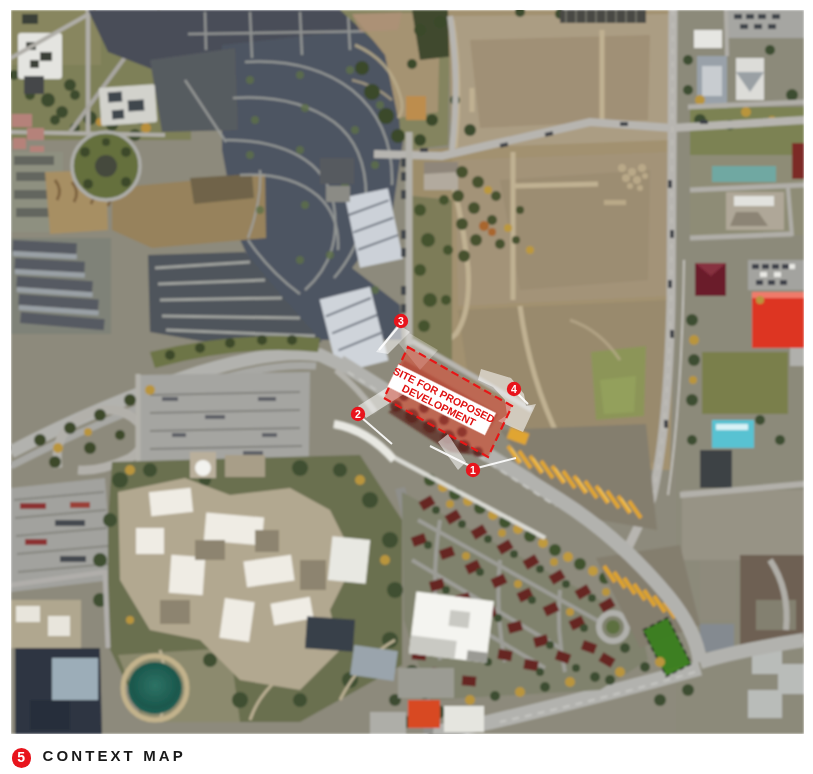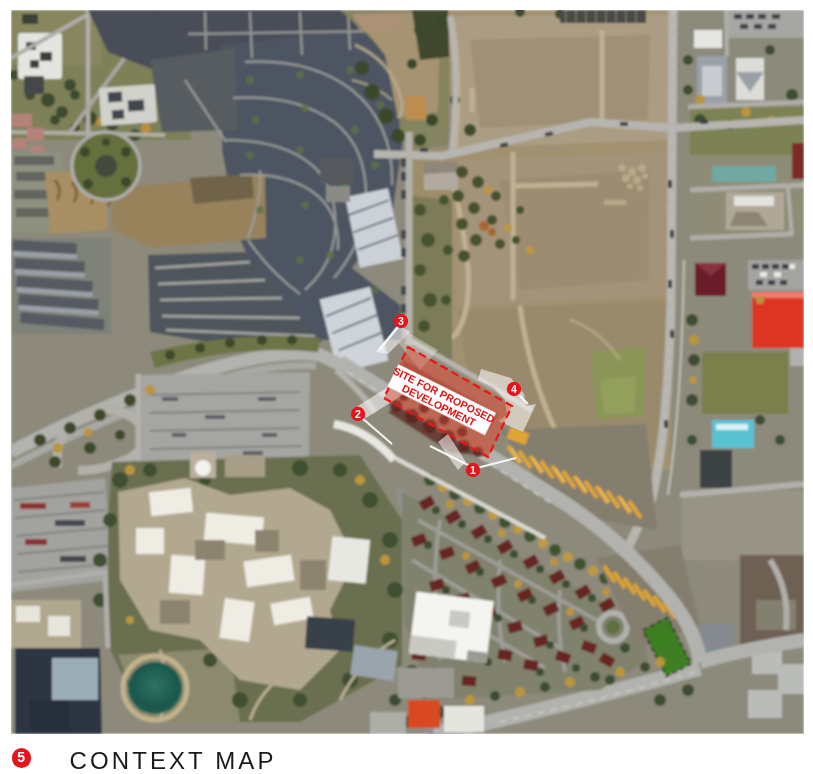--- a/index.html
+++ b/index.html
@@ -1,20 +1,20 @@
 <!DOCTYPE html>
 <html><head>
 <meta charset="utf-8">
 <style>
 html,body{margin:0;padding:0;background:#ffffff;}
 body{width:813px;height:774px;position:relative;font-family:"Liberation Sans",sans-serif;overflow:hidden;}
 #map{position:absolute;left:11px;top:10px;width:793px;height:724px;}
 #footer{position:absolute;left:0;top:734px;width:813px;height:40px;background:#fff;}
 #f5{position:absolute;left:11.5px;top:748px;width:19.5px;height:19.5px;border-radius:50%;background:#e8141c;color:#fff;font-weight:bold;font-size:14px;text-align:center;line-height:19.5px;}
-#ftxt{position:absolute;left:42.5px;top:747px;font-size:24px;font-weight:400;color:#1a1a1a;letter-spacing:3.1px;margin-left:27px;}
+#ftxt{position:absolute;left:42.5px;top:747px;font-size:15px;font-weight:700;color:#1a1a1a;letter-spacing:3.1px;}
 </style>
 </head>
 <body>
 <div id="map">
 <svg width="793" height="724" viewBox="11 10 793 724">
 <defs>
 <filter id="soft" x="-2%" y="-2%" width="104%" height="104%">
           <feGaussianBlur stdDeviation="1.1"></feGaussianBlur>
         </filter>
 <radialGradient id="pond" cx="50%" cy="45%" r="60%">

